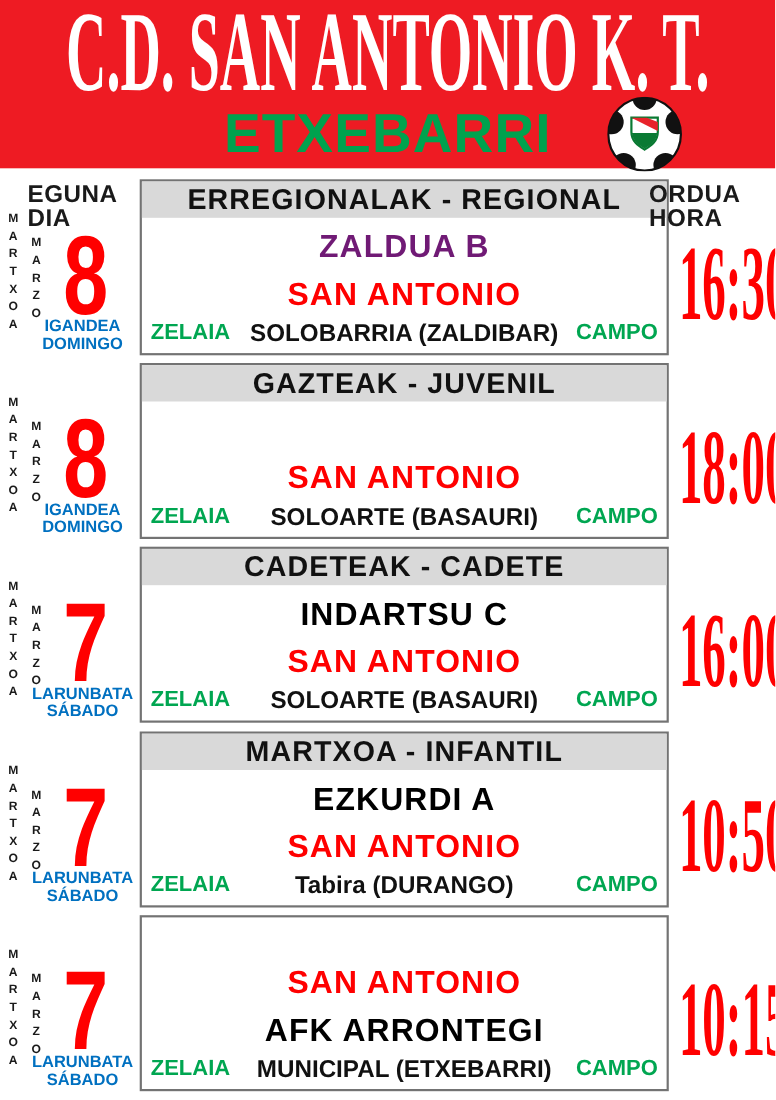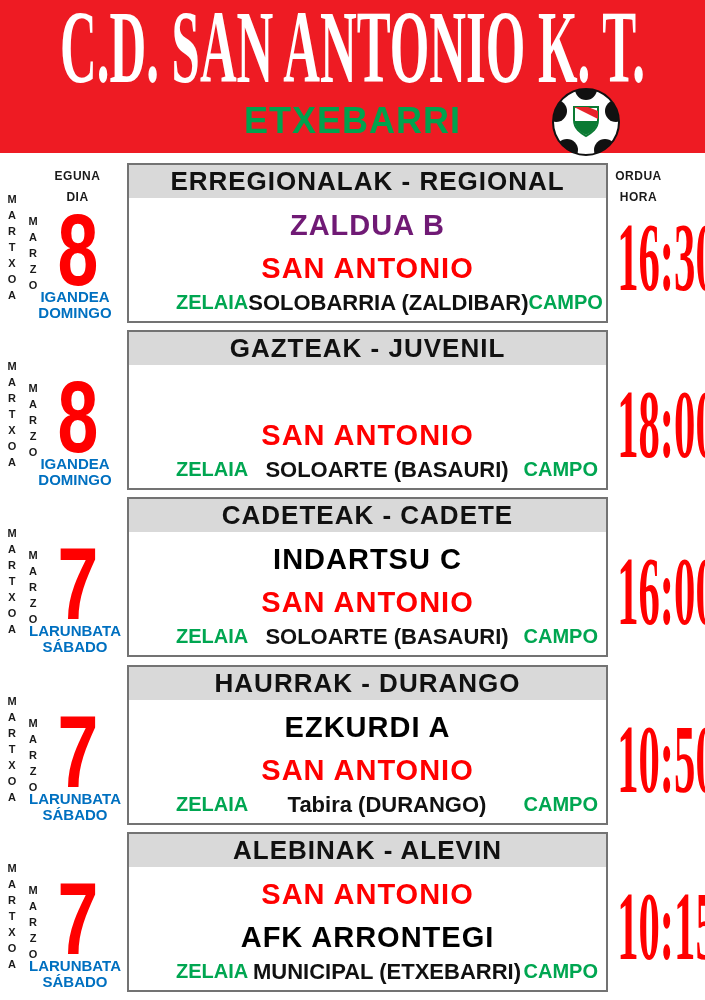--- a/index.html
+++ b/index.html
@@ -2,31 +2,31 @@
 <html><head>
 <meta charset="utf-8">
 <style>
   html,body{margin:0;padding:0;background:#fff;}
   #poster{position:relative;width:705px;height:1000px;background:#fff;overflow:hidden;
           font-family:"Liberation Sans",sans-serif;}
   
   .banner{position:absolute;left:0;top:0;width:705px;height:153px;background:#EE1B23;}
   .banner svg.titleSvg{position:absolute;left:0;top:0;}
   .town{position:absolute;left:0;top:98px;width:705px;text-align:center;
-        font-weight:bold;font-size:36px;letter-spacing:1px;color:#00A24E;line-height:46px;}
+        font-weight:bold;font-size:50px;letter-spacing:1px;color:#00A24E;line-height:46px;}
   .logo{position:absolute;left:552px;top:88px;}
   
   .row{position:absolute;left:0;width:705px;height:160px;}
   .lcell{position:absolute;left:0;top:0;width:127px;height:160px;}
   .rcell{position:absolute;left:590px;top:0;width:97px;height:160px;}
   .vtext{writing-mode:vertical-rl;text-orientation:upright;line-height:1;
          font-weight:bold;font-size:11px;letter-spacing:4px;color:#1a1a1a;}
   .m1{position:absolute;left:6px;top:30px;}
   .m2{position:absolute;left:27px;top:52px;}
-  .colhead{position:absolute;top:3px;text-align:center;font-weight:bold;font-size:12px;
+  .colhead{position:absolute;top:3px;text-align:left;font-weight:bold;font-size:22px;
            line-height:21px;color:#1a1a1a;letter-spacing:.5px;}
   .colhead.l{left:25px;width:105px;}
   .colhead.r{left:0;width:97px;}
   .daynum{position:absolute;left:24px;top:40px;width:108px;height:94px;line-height:94px;
           text-align:center;font-weight:bold;font-size:102px;color:#FF0000;
           transform:scaleX(.72);transform-origin:center;white-space:nowrap;}
   .weekday{position:absolute;left:20px;bottom:2px;width:110px;text-align:center;
            font-weight:bold;font-size:15px;line-height:16px;color:#0070C0;}
   .time{position:absolute;left:0;top:56px;width:97px;height:78px;line-height:78px;
         text-align:center;font-family:"Liberation Serif","DejaVu Serif",serif;
@@ -37,21 +37,21 @@
         border:2px solid #737373;box-sizing:border-box;}
   .cat{height:33px;background:#D9D9D9;display:flex;align-items:center;justify-content:center;
        font-weight:bold;font-size:26px;letter-spacing:1px;color:#111;}
   .team{position:absolute;left:0;width:100%;text-align:center;font-weight:bold;
         font-size:29px;letter-spacing:1px;white-space:nowrap;}
   .team.t1{top:42px;height:36px;line-height:36px;}
   .team.t2{top:85px;height:36px;line-height:36px;}
   .brow{position:absolute;left:8px;right:8px;top:123px;height:29px;display:flex;
         align-items:center;}
   .brow .fl,.brow .fr{width:88px;font-weight:bold;font-size:20px;color:#00A651;}
-  .brow .fl{text-align:left;margin-left:39px;}
+  .brow .fl{text-align:left;}
   .brow .fr{text-align:right;}
   .brow .venue{flex:1;text-align:center;font-weight:bold;font-size:22px;color:#111;
                white-space:nowrap;}
 </style>
 </head>
 <body>
 
 <div id="poster">
 
   <div class="banner">
@@ -165,21 +165,21 @@
     <div class="lcell">
       <div class="vtext m1">MARTXOA</div>
       <div class="vtext m2">MARZO</div>
       <div class="daynum">7</div>
       <div class="weekday">
         <div>LARUNBATA</div>
         <div>SÁBADO</div>
       </div>
     </div>
     <div class="card">
-      <div class="cat">HAURRAK - DURANGO</div>
+      <div class="cat">MARTXOA - INFANTIL</div>
       <div class="team t1" style="color: rgb(0, 0, 0);">EZKURDI A</div>
       <div class="team t2" style="color: rgb(255, 0, 0);">SAN ANTONIO</div>
       <div class="brow">
         <div class="fl">ZELAIA</div>
         <div class="venue">Tabira (DURANGO)</div>
         <div class="fr">CAMPO</div>
       </div>
     </div>
     <div class="rcell">
       <div class="time">10:50</div>
@@ -190,21 +190,20 @@
     <div class="lcell">
       <div class="vtext m1">MARTXOA</div>
       <div class="vtext m2">MARZO</div>
       <div class="daynum">7</div>
       <div class="weekday">
         <div>LARUNBATA</div>
         <div>SÁBADO</div>
       </div>
     </div>
     <div class="card">
-      <div class="cat">ALEBINAK - ALEVIN</div>
       <div class="team t1" style="color: rgb(255, 0, 0);">SAN ANTONIO</div>
       <div class="team t2" style="color: rgb(0, 0, 0);">AFK ARRONTEGI</div>
       <div class="brow">
         <div class="fl">ZELAIA</div>
         <div class="venue">MUNICIPAL (ETXEBARRI)</div>
         <div class="fr">CAMPO</div>
       </div>
     </div>
     <div class="rcell">
       <div class="time">10:15</div>

